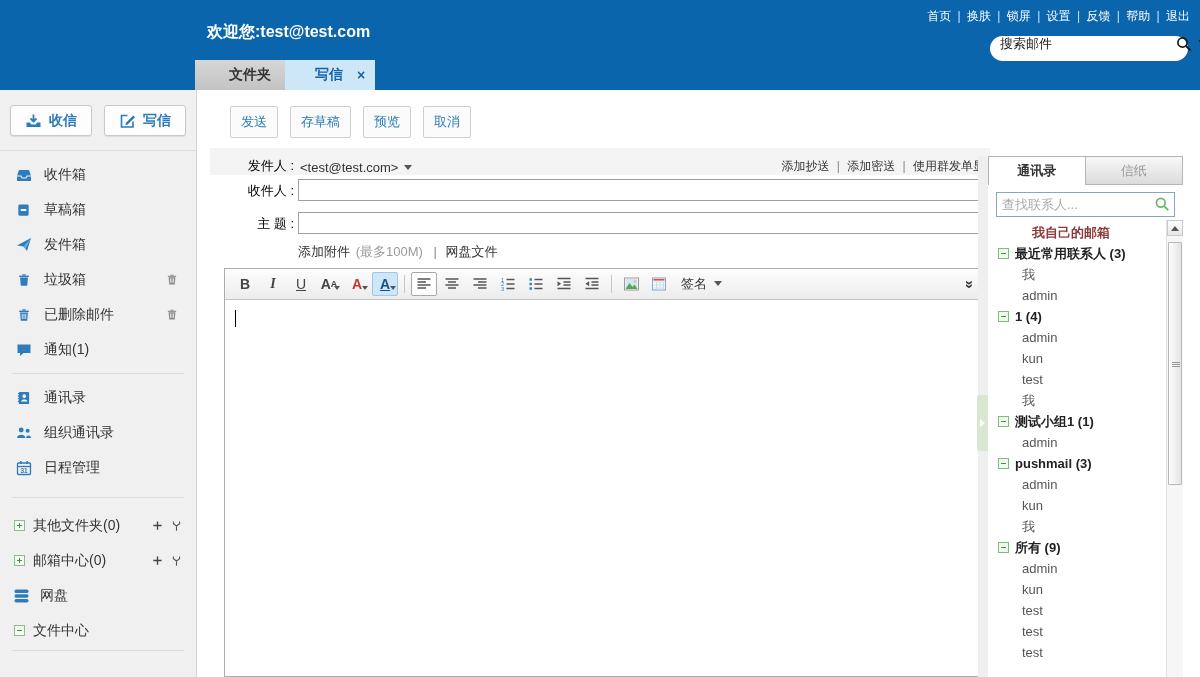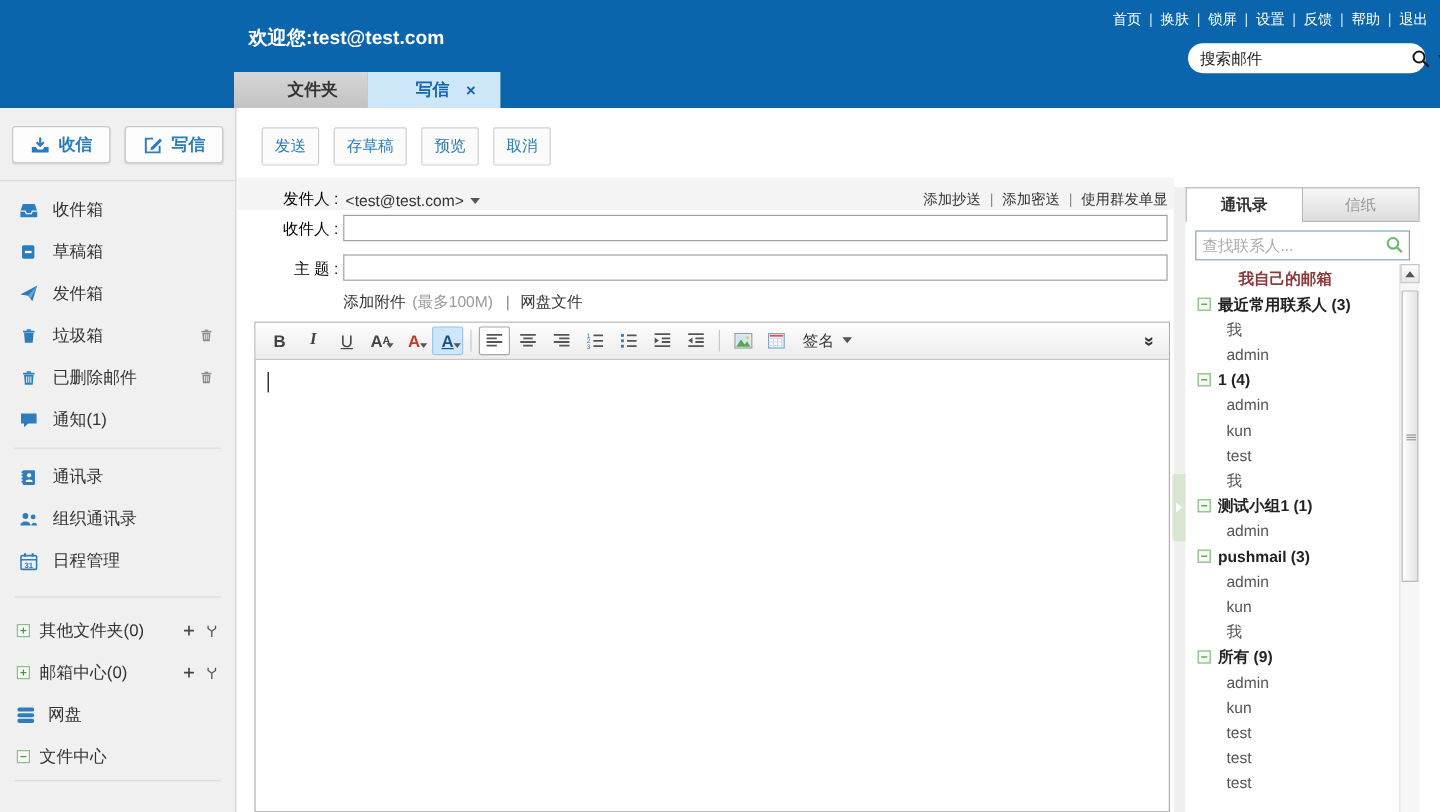--- a/index.html
+++ b/index.html
@@ -6,29 +6,29 @@
   html,body { width:1200px; height:677px; overflow:hidden; }
   body { font-family:"Liberation Sans","DejaVu Sans",sans-serif; background:#fff; }
   #app { position:relative; width:1200px; height:677px; background:#fff; overflow:hidden; }
 
   
   .header { position:absolute; left:0; top:0; width:1200px; height:90px; background:#0a65ad; }
   .nav { position:absolute; top:8px; right:10px; font-size:12px; }
   .nav a { color:#fff; text-decoration:none; cursor:pointer; }
   .nav a + a::before { content:" | "; color:#cfe3f3; margin:0 3px; }
   .welcome { position:absolute; left:207px; top:22px; color:#fff; font-size:16px; font-weight:bold; }
-  .search-pill { position:absolute; right:12px; top:36px; width:198px; height:25px; background:#fff; border-radius:13px; display:flex; align-items:center; padding:0 10px; }
+  .search-pill { position:absolute; right:12px; top:36px; width:198px; height:25px; background:#fff; border-radius:13px; display:flex; align-items:flex-start; padding:0 10px; }
   .search-pill input { flex:1; border:none; outline:none; font-size:13px; color:#111; background:transparent; font-family:inherit; }
   .search-pill input::placeholder { color:#1a1a1a; opacity:1; }
   .mag { width:16px; height:16px; margin-right:6px; cursor:pointer; }
   .caret-down { width:0; height:0; border:4px solid transparent; border-top:5px solid #222; margin-top:4px; cursor:pointer; }
 
   
   .tabs { position:absolute; left:195px; bottom:0; display:flex; }
-  .tab { width:111px; height:30px; display:flex; align-items:center; justify-content:center; font-size:14px; font-weight:bold; cursor:pointer;padding-left:20px; }
+  .tab { width:90px; height:30px; display:flex; align-items:center; justify-content:center; font-size:14px; font-weight:bold; cursor:pointer;padding-left:20px; }
   .tab-folder { background:linear-gradient(#d6d6d6,#c3c3c3); color:#333; }
   .tab-compose { background:#cde7f8; color:#1565ab; gap:14px; }
   .tab-close { font-size:14px; font-weight:bold; color:#1565ab; cursor:pointer; line-height:1; }
 
   
   .sidebar { position:absolute; left:0; top:90px; width:197px; height:587px; background:#f0f0f0; border-right:1px solid #d4d4d4; }
   .btn-row { display:flex; gap:12px; margin:15px 10px 0 10px; }
   .s-btn { flex:1; height:31px; background:#fdfdfd; border:1px solid #c9c9c9; border-radius:3px; box-shadow:0 1px 1px rgba(0,0,0,.08); display:flex; align-items:center; justify-content:center; gap:7px; color:#2b7cba; font-weight:bold; font-size:14px; cursor:pointer; }
   .sb-div { border-top:1px solid #dcdcdc; margin:14px 0 0 0; }
   .sb-div2 { border-top:1px solid #dcdcdc; margin:6px 12px 0 12px; }
@@ -37,21 +37,21 @@
   ul.sb-list li .ic { width:19px; display:flex; justify-content:center; margin-right:11px; }
   .mini-trash { margin-left:auto; margin-right:18px; display:none; cursor:pointer; }
   li.has-trash .mini-trash { display:block; }
   .exp-box { width:11px; height:11px; border:1px solid #8cbd8c; background:#f4faf1; position:relative; margin-right:8px; flex:none; }
   .exp-box::before { content:""; position:absolute; left:2px; right:2px; top:4px; height:1px; background:#4c8f4c; }
   .exp-box.plus::after { content:""; position:absolute; top:2px; bottom:2px; left:4px; width:1px; background:#4c8f4c; }
   .extra-actions { margin-left:auto; margin-right:14px; display:flex; gap:8px; align-items:center; }
   .extra-actions span { cursor:pointer; display:flex; }
 
   
-  .main { position:absolute; left:198px; top:90px; width:780px; height:587px; background:#fff; }
+  .main { position:absolute; left:210px; top:90px; width:780px; height:587px; background:#fff; }
   .actions { position:absolute; left:20px; top:16px; display:flex; gap:12px; }
   .actions button { background:#fbfbfb; border:1px solid #cfcfcf; border-radius:2px; color:#2b7cba; font-size:13px; font-family:inherit; padding:6px 10px; cursor:pointer; }
   .from-row { position:absolute; left:0; top:58px; width:100%; height:27px; background:#f4f4f4; display:flex; align-items:flex-end; }
   .row-label { width:84px; text-align:right; font-size:13px; color:#000; flex:none; }
   .from-value { margin-left:6px; font-size:13px; color:#333; display:flex; align-items:center; gap:6px; cursor:pointer; }
   .from-value .caret-down { border-top-color:#555; margin-top:3px; }
   .cc-links { margin-left:auto; margin-right:5px; font-size:12px; }
   .cc-links a { color:#333; text-decoration:none; cursor:pointer; }
   .cc-links a + a::before { content:" | "; color:#888; margin:0 4px; }
   .fld { position:absolute; left:88px; width:687px; height:22px; border:1px solid #a0a0a0; font-size:13px; font-family:inherit; padding:0 4px; outline:none; background:#fff; }

